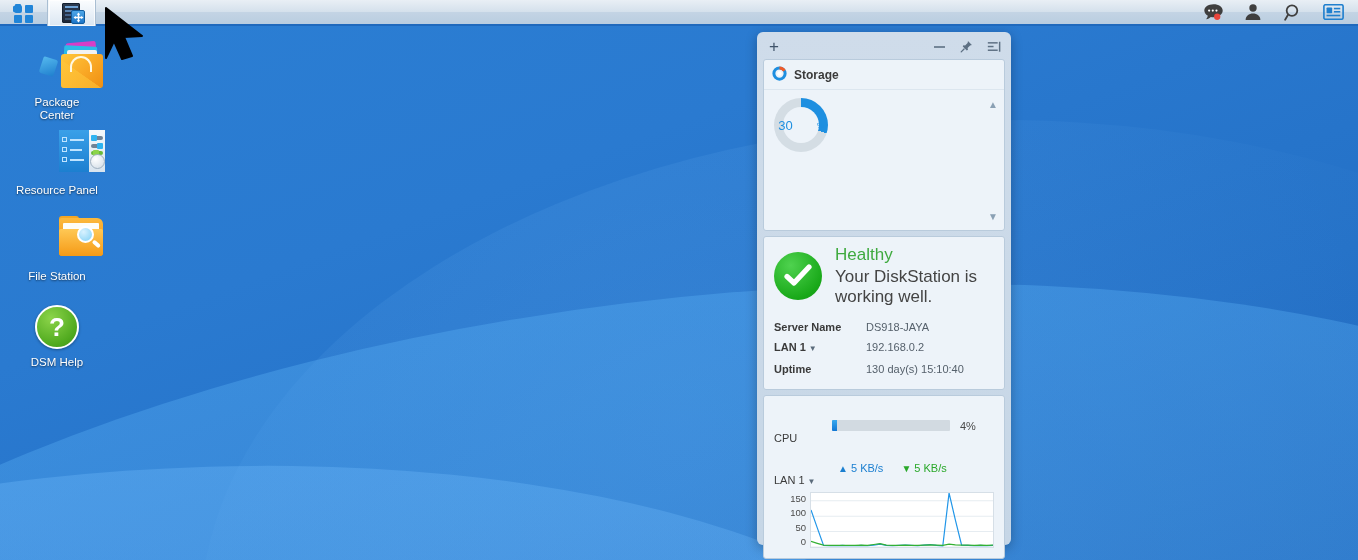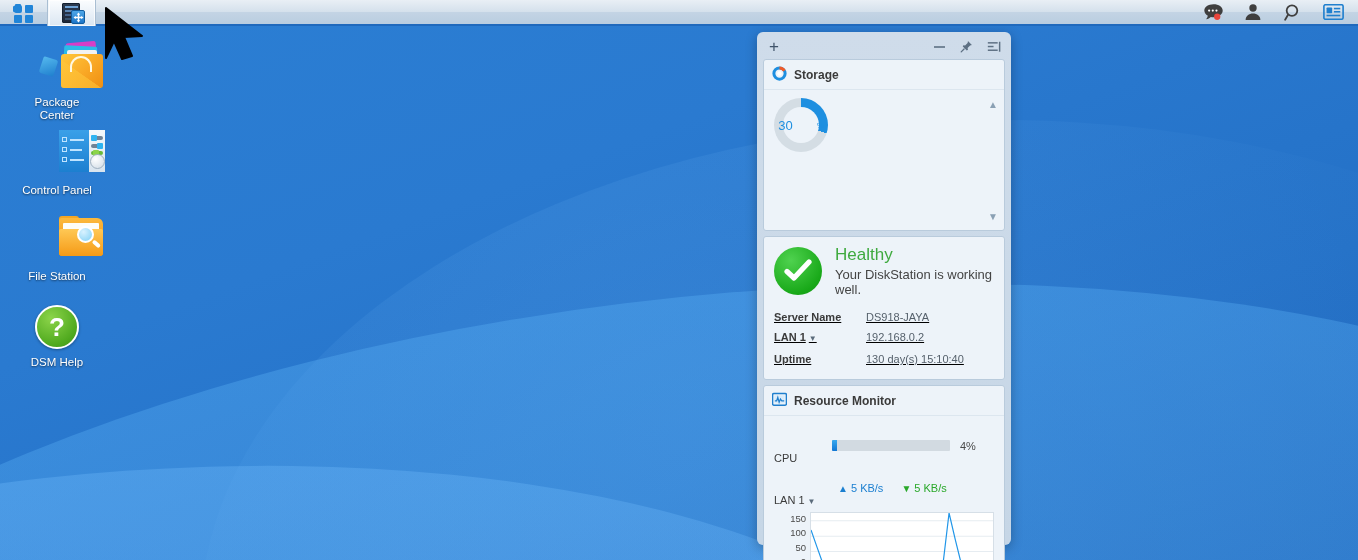--- a/index.html
+++ b/index.html
@@ -263,22 +263,22 @@
 
   
   .health-row { display: flex; align-items: center; gap: 13px; margin-bottom: 10px; }
   .check-circle {
     width: 48px; height: 48px; border-radius: 50%;
     background: radial-gradient(circle at 35% 28%, #4fd24f, #18a818 72%, #149214 100%);
     display: flex; align-items: center; justify-content: center;
     flex: none;
   }
   .health-text .big { font-size: 17px; color: #3faa3f; line-height: 20px; }
-  .health-text .sub { font-size: 13px; color: #444; margin-top: 2px; }
-  .kv { display: flex; font-size: 11px; line-height: 20px; text-decoration: underline; }
+  .health-text .sub { font-size: 17px; color: #444; margin-top: 2px; }
+  .kv { display: flex; font-size: 11px; line-height: 20px; }
   .kv .k { width: 92px; font-weight: bold; color: #3a3a3a; }
   .kv .v { color: #55606b; }
   .caret-d { font-size: 8px; color: #5b6b7b; margin-left: 3px; }
 
   
   .rm-row { display: flex; align-items: center; font-size: 11px; line-height: 18px; margin-bottom: 2px; }
   .rm-lab { width: 58px; font-weight: normal; color: #3a3a3a; margin-top: 25px; }
   .bar {
     width: 118px; height: 11px; background: #d2dae1; border-radius: 1px; overflow: hidden;
   }
@@ -404,21 +404,21 @@
           </i>
         <i class="sw" style="top:14px;">
             <i style="left:6px;"></i>
           </i>
         <i class="sw" style="top:21px; background:#6aba3a;">
             <i style="left:2px; background:#8cd44a;"></i>
           </i>
         <i class="knob"></i>
       </span>
     </span>
-    <span class="label">Control Panel</span>
+    <span class="label">Resource Panel</span>
   </div>
 
   <div class="shortcut" style="left:2px; top:216px;">
     <span class="glyph">
       <span class="fst">
         <i class="tab"></i><i class="back"></i><i class="sheet"></i><i class="front"></i>
         <i class="mag-h"></i><i class="mag"></i>
       </span>
     </span>
     <span class="label">File Station</span>
@@ -508,30 +508,20 @@
           <span class="v">192.168.0.2</span>
         </div>
         <div class="kv">
           <span class="k">Uptime</span>
           <span class="v">130 day(s) 15:10:40</span>
         </div>
       </div>
     </div>
 
     <div class="wg-card" style="flex:1;">
-      <div class="wg-title">
-        <span>
-          <svg width="15" height="15" viewBox="0 0 16 16" aria-hidden="true">
-            <rect x="0.6" y="1.6" width="14.8" height="12.4" rx="1.4" fill="none" stroke="#1f7fce" stroke-width="1.6"></rect>
-            <rect x="2.6" y="3.6" width="10.8" height="8.4" fill="#d9ecfb"></rect>
-            <path d="M3 9.4 L5 9.4 L6.2 5.8 L7.6 11 L9 7.4 L10.4 9.4 L13 9.4" fill="none" stroke="#1f7fce" stroke-width="1.3"></path>
-          </svg>
-        </span>
-        <span>Resource Monitor</span>
-      </div>
       <div class="wg-body">
         <div class="rm-row">
           <span class="rm-lab">
             <span>CPU</span>
           </span>
           <span class="bar">
               <i id="cpu-fill" style="width: 4%;"></i>
             </span>
           <span class="rm-val">4%</span>
         </div>

